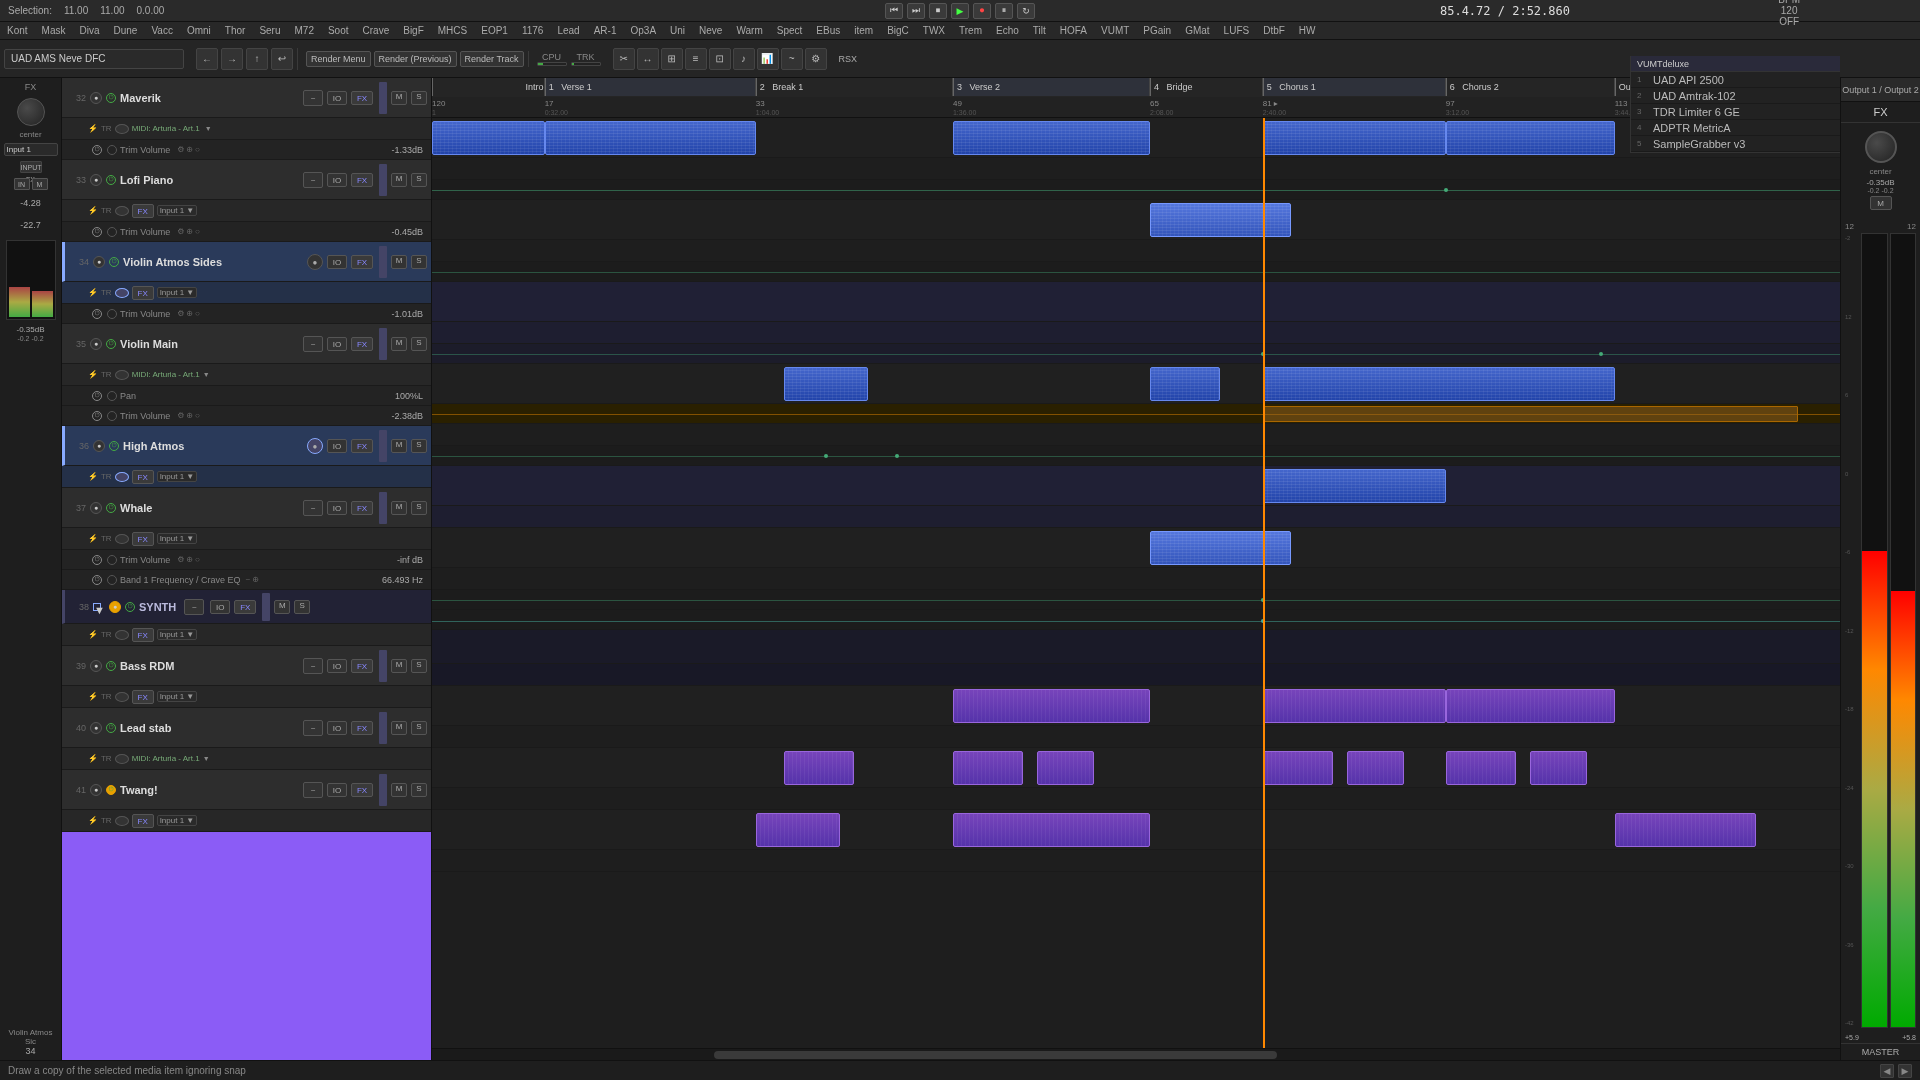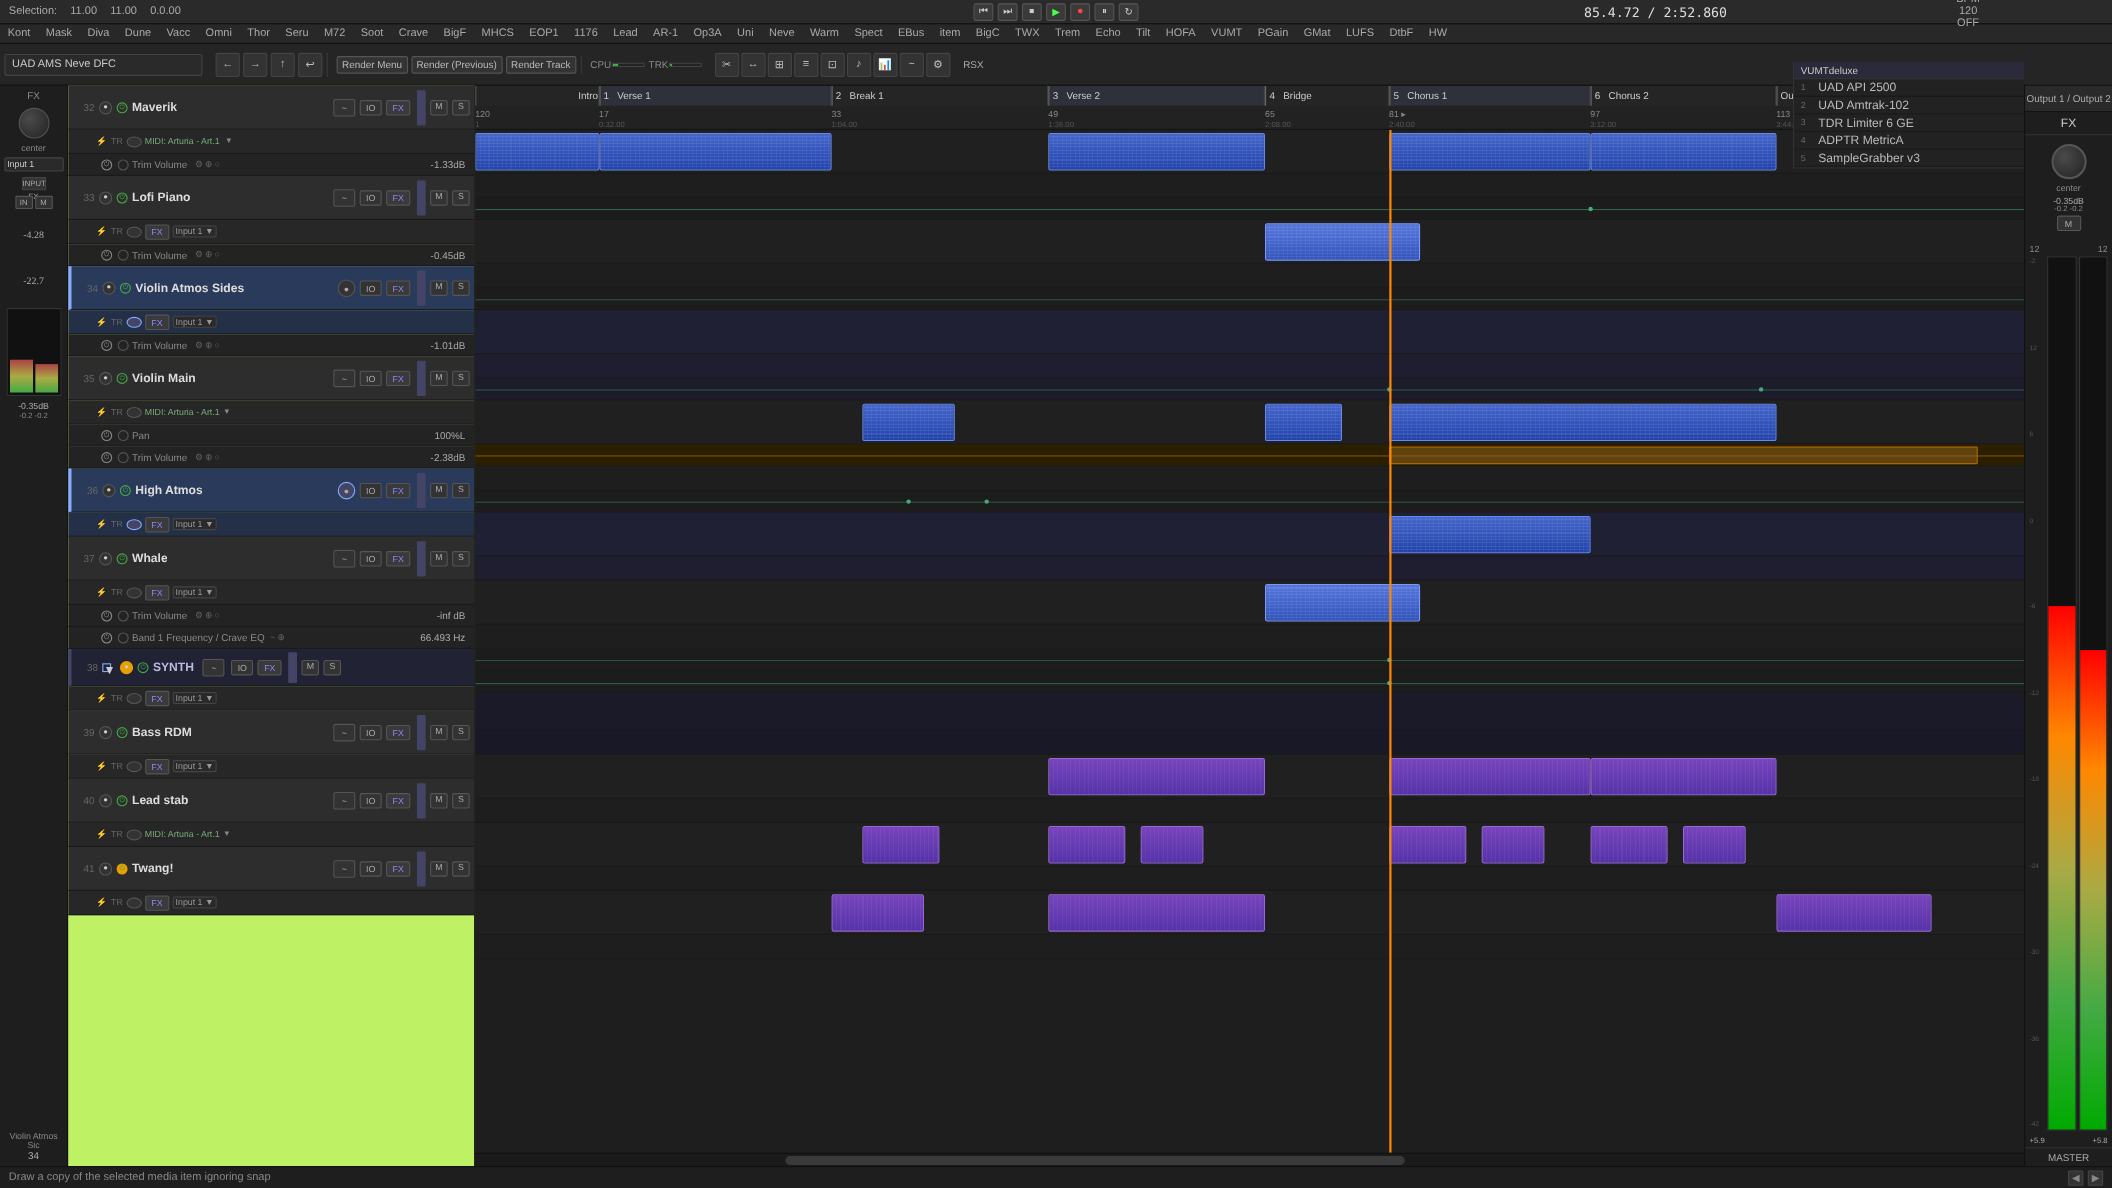--- a/index.html
+++ b/index.html
@@ -113,21 +113,21 @@
       align-items: center;
       justify-content: center;
       cursor: pointer;
       font-size: 10px;
       color: #bbb;
     }
     .cpu-label {
       font-size: 9px;
       color: #888;
       display: flex;
-      flex-direction: row;
+      flex-direction: column;
       align-items: center;
     }
 
     
     .main-area {
       display: flex;
       height: calc(1080px - 78px - 20px);
     }
 
     
@@ -176,22 +176,21 @@
       border-radius: 1px;
       font-size: 7px;
       color: #aaa;
       text-align: center;
       line-height: 12px;
       margin: 1px;
     }
     .fx-value {
       font-size: 9px;
       color: #aaa;
-      margin: 16px 0;
-      font-family: Liberation Serif, serif;
+      margin: 6px 0;
     }
     .fx-meter-container {
       width: 50px;
       height: 80px;
       background: #111;
       border: 1px solid #333;
       margin: 4px 0;
       position: relative;
       display: flex;
       gap: 2px;
@@ -207,21 +206,21 @@
       position: absolute;
       bottom: 0;
       left: 0;
       right: 0;
       background: linear-gradient(to top, #4a4, #aa4, #a44);
     }
 
     
     .track-list {
       width: 370px;
-      background: #bef264;
+      background: #8b5cf6;
       border-right: 1px solid #111;
       overflow-y: auto;
       overflow-x: hidden;
     }
     .track-list::-webkit-scrollbar { width: 6px; }
     .track-list::-webkit-scrollbar-thumb { background: #444; }
 
     .track-header {
       height: 40px;
       background: #2d2d2d;

